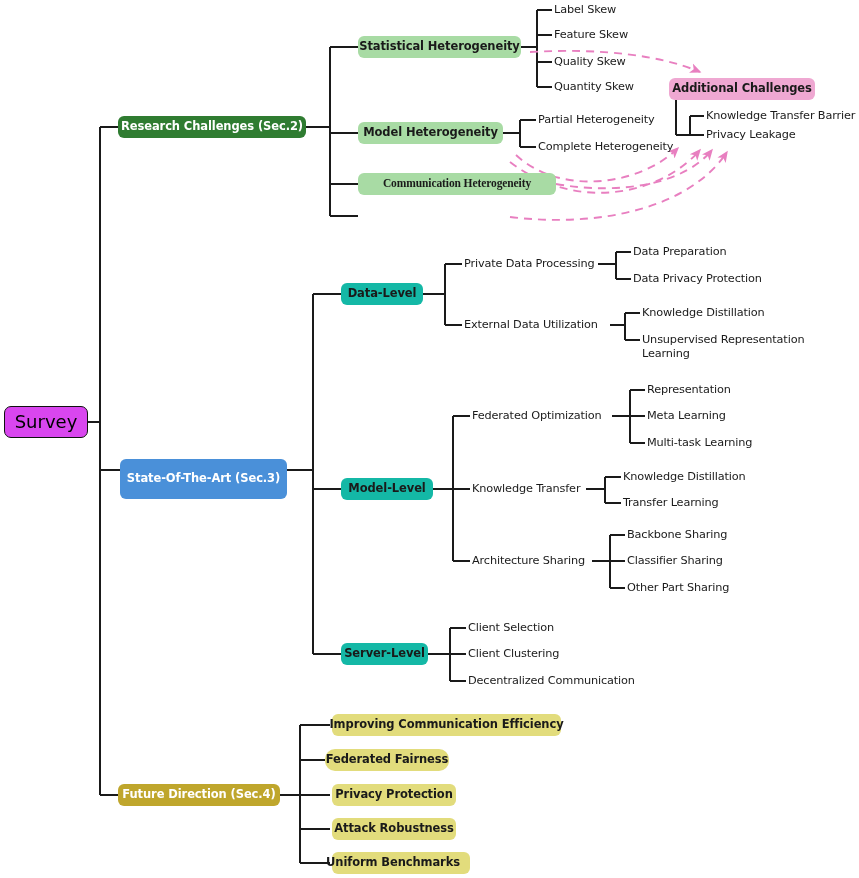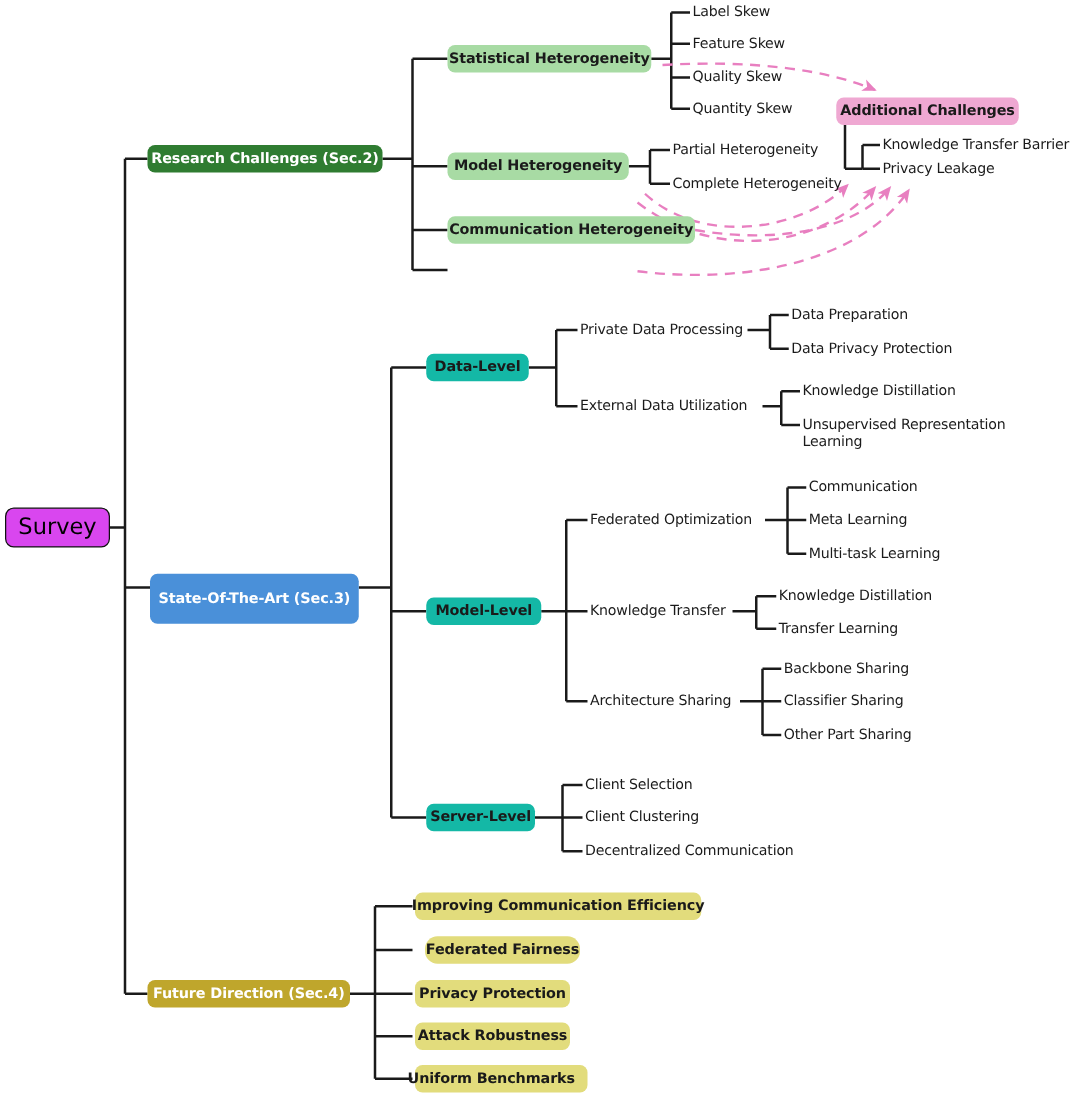--- a/index.html
+++ b/index.html
@@ -203,21 +203,21 @@
   <div class="node boxed sec-dark-yel" style="left:118px; top:784px; width:162px; height:22px;">
     <span>Future Direction (Sec.4)</span>
   </div>
 
   <div class="node boxed lvl-green" style="left:358px; top:36px; width:163px; height:22px;">
     <span>Statistical Heterogeneity</span>
   </div>
   <div class="node boxed lvl-green" style="left:358px; top:122px; width:145px; height:22px;">
     <span>Model Heterogeneity</span>
   </div>
-  <div class="node boxed lvl-green" style="left:358px; top:173px; width:198px; height:22px;">
+  <div class="node boxed lvl-green" style="left:358px; top:173px; width:198px; height:22px;font-family:Liberation Serif, serif;">
     <span>Communication Heterogeneity</span>
   </div>
 
   <div class="node plain" style="left:554px; top:3px; width:150px;">
     <span>Label Skew</span>
   </div>
   <div class="node plain" style="left:554px; top:28px; width:150px;">
     <span>Feature Skew</span>
   </div>
   <div class="node plain" style="left:554px; top:55px; width:150px;">
@@ -277,21 +277,21 @@
     <span>Federated Optimization</span>
   </div>
   <div class="node plain" style="left:472px; top:482px; width:150px;">
     <span>Knowledge Transfer</span>
   </div>
   <div class="node plain" style="left:472px; top:554px; width:150px;">
     <span>Architecture Sharing</span>
   </div>
 
   <div class="node plain" style="left:647px; top:383px; width:165px;">
-    <span>Communication</span>
+    <span>Representation</span>
   </div>
   <div class="node plain" style="left:647px; top:409px; width:165px;">
     <span>Meta Learning</span>
   </div>
   <div class="node plain" style="left:647px; top:436px; width:165px;">
     <span>Multi-task Learning</span>
   </div>
 
   <div class="node plain" style="left:623px; top:470px; width:175px;">
     <span>Knowledge Distillation</span>
@@ -316,21 +316,21 @@
   <div class="node plain" style="left:468px; top:647px; width:190px;">
     <span>Client Clustering</span>
   </div>
   <div class="node plain" style="left:468px; top:674px; width:195px;">
     <span>Decentralized Communication</span>
   </div>
 
   <div class="node boxed lvl-yellow" style="left:332px; top:714px; width:229px; height:22px;">
     <span>Improving Communication Efficiency</span>
   </div>
-  <div class="node boxed lvl-yellow" style="left:340px; top:749px; width:124px; height:22px;border-radius:10px;">
+  <div class="node boxed lvl-yellow" style="left:325px; top:749px; width:124px; height:22px;border-radius:10px;">
     <span>Federated Fairness</span>
   </div>
   <div class="node boxed lvl-yellow" style="left:332px; top:784px; width:124px; height:22px;">
     <span>Privacy Protection</span>
   </div>
   <div class="node boxed lvl-yellow" style="left:332px; top:818px; width:124px; height:22px;">
     <span>Attack Robustness</span>
   </div>
   <div class="node boxed lvl-yellow" style="left:332px; top:852px; width:138px; height:22px;justify-content:flex-end;">
     <span>Uniform Benchmarks</span>

